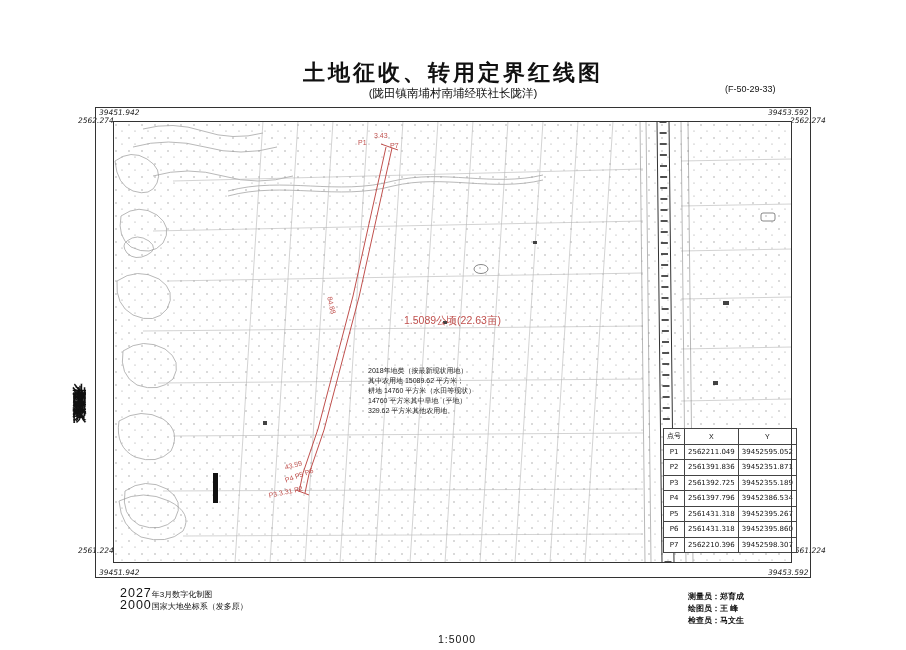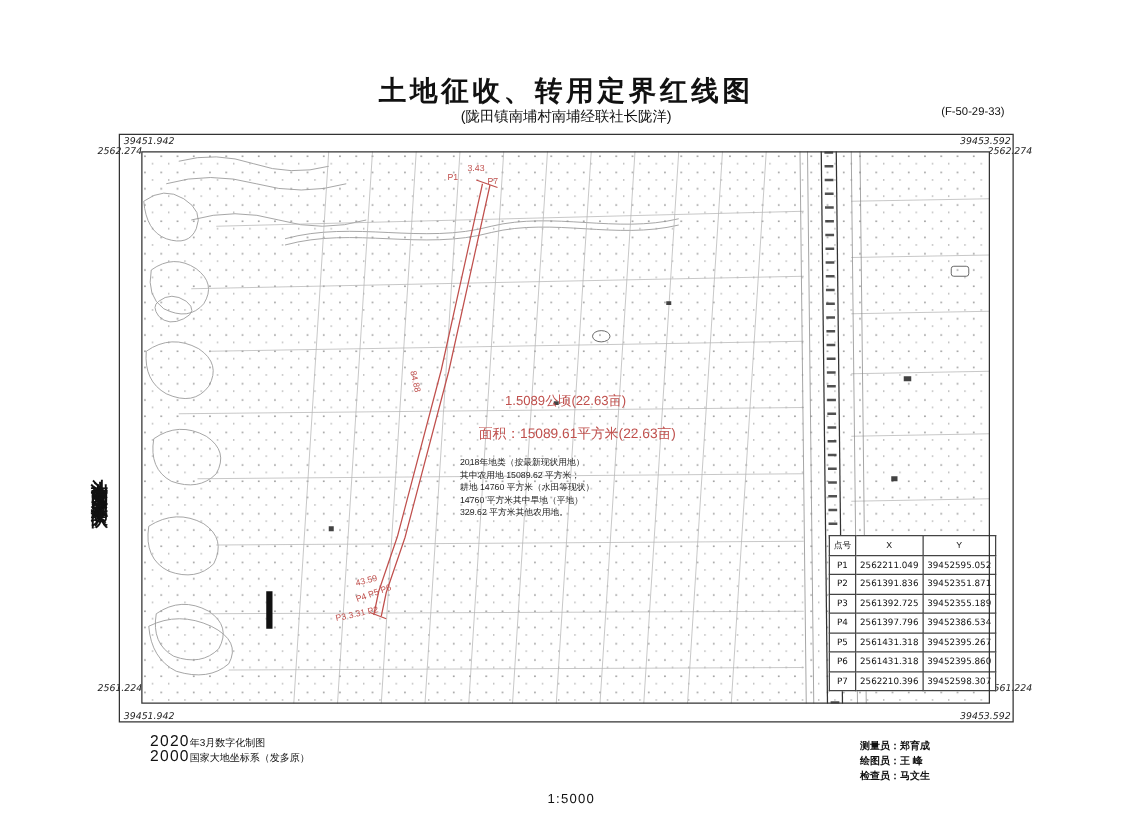--- a/index.html
+++ b/index.html
@@ -2,21 +2,21 @@
 <html><head>
 <meta charset="utf-8">
 <style>
   html,body{margin:0;padding:0;background:#ffffff;}
   .page{position:relative;width:906px;height:650px;background:#fff;overflow:hidden;
         font-family:"Liberation Sans","DejaVu Sans",sans-serif;color:#1a1a1a;}
   .title{position:absolute;left:0;right:0;top:58px;text-align:center;
          font-size:22px;font-weight:bold;letter-spacing:3px;color:#111;}
   .subtitle{position:absolute;left:0;right:0;top:86px;text-align:center;
             font-size:11.5px;font-weight:normal;color:#111;}
-  .sheetno{position:absolute;left:753px;top:84px;font-size:9px;color:#111;}
+  .sheetno{position:absolute;left:725px;top:84px;font-size:9px;color:#111;}
   .outer-frame{position:absolute;left:95px;top:107px;width:716px;height:471px;
                border:1px solid #333;box-sizing:border-box;}
   .inner-frame{position:absolute;left:113px;top:121px;width:679px;height:442px;
                border:1px solid #333;box-sizing:border-box;background:#fff;}
   .corner{position:absolute;font-size:7.5px;color:#222;font-family:"DejaVu Sans",sans-serif;font-style:italic;}
   .agency{position:absolute;left:66px;top:372px;width:22px;
           writing-mode:vertical-rl;text-orientation:upright;
           font-size:13.5px;font-weight:bold;letter-spacing:2px;color:#111;}
   .mapsvg{position:absolute;left:113px;top:121px;width:679px;height:442px;}
   .red-label{position:absolute;font-size:7px;color:#c0504d;white-space:nowrap;transform-origin:left top;}
@@ -145,21 +145,20 @@
   </svg>
 
   <div class="red-label" style="left:358px;top:139px;">P1</div>
   <div class="red-label" style="left:374px;top:132px;">3.43</div>
   <div class="red-label" style="left:390px;top:142px;">P7</div>
   <div class="red-label" style="left:333px;top:296px;transform:rotate(77deg);">84.88</div>
   <div class="red-label" style="left:284px;top:464px;transform:rotate(-15deg);">43.59</div>
   <div class="red-label" style="left:284px;top:477px;transform:rotate(-20deg);">P4 P5 P6</div>
   <div class="red-label" style="left:268px;top:492px;transform:rotate(-12deg);">P3 3.31 P2</div>
   <div class="red-area1">1.5089公顷(22.63亩)</div>
-  <div class="red-area2">面积：15089.61平方米(22.63亩)</div>
 
   <div class="land-note">
       <div>2018年地类（按最新现状用地）</div>
       <div>其中农用地 15089.62 平方米；</div>
       <div>耕地 14760 平方米（水田等现状）</div>
       <div>14760 平方米其中旱地（平地）</div>
       <div>329.62 平方米其他农用地。</div>
     </div>
 
   <table class="coord-table">
@@ -203,21 +202,21 @@
         </tr>
         <tr>
           <td>P7</td>
           <td>2562210.396</td>
           <td>39452598.307</td>
         </tr>
       </tbody>
   </table>
 
   <div class="footer-left">
-    <div><span class="big">2020</span><span>年3月数字化制图</span></div>
+    <div><span class="big">2027</span><span>年3月数字化制图</span></div>
     <div><span class="big">2000</span><span>国家大地坐标系（发多原）</span></div>
   </div>
   <div class="scale">1:5000</div>
   <div class="personnel">
     <div>测量员：郑育成</div>
     <div>绘图员：王 峰</div>
     <div>检查员：马文生</div>
   </div>
 
   <div class="inner-frame" style="background:transparent;"></div>

